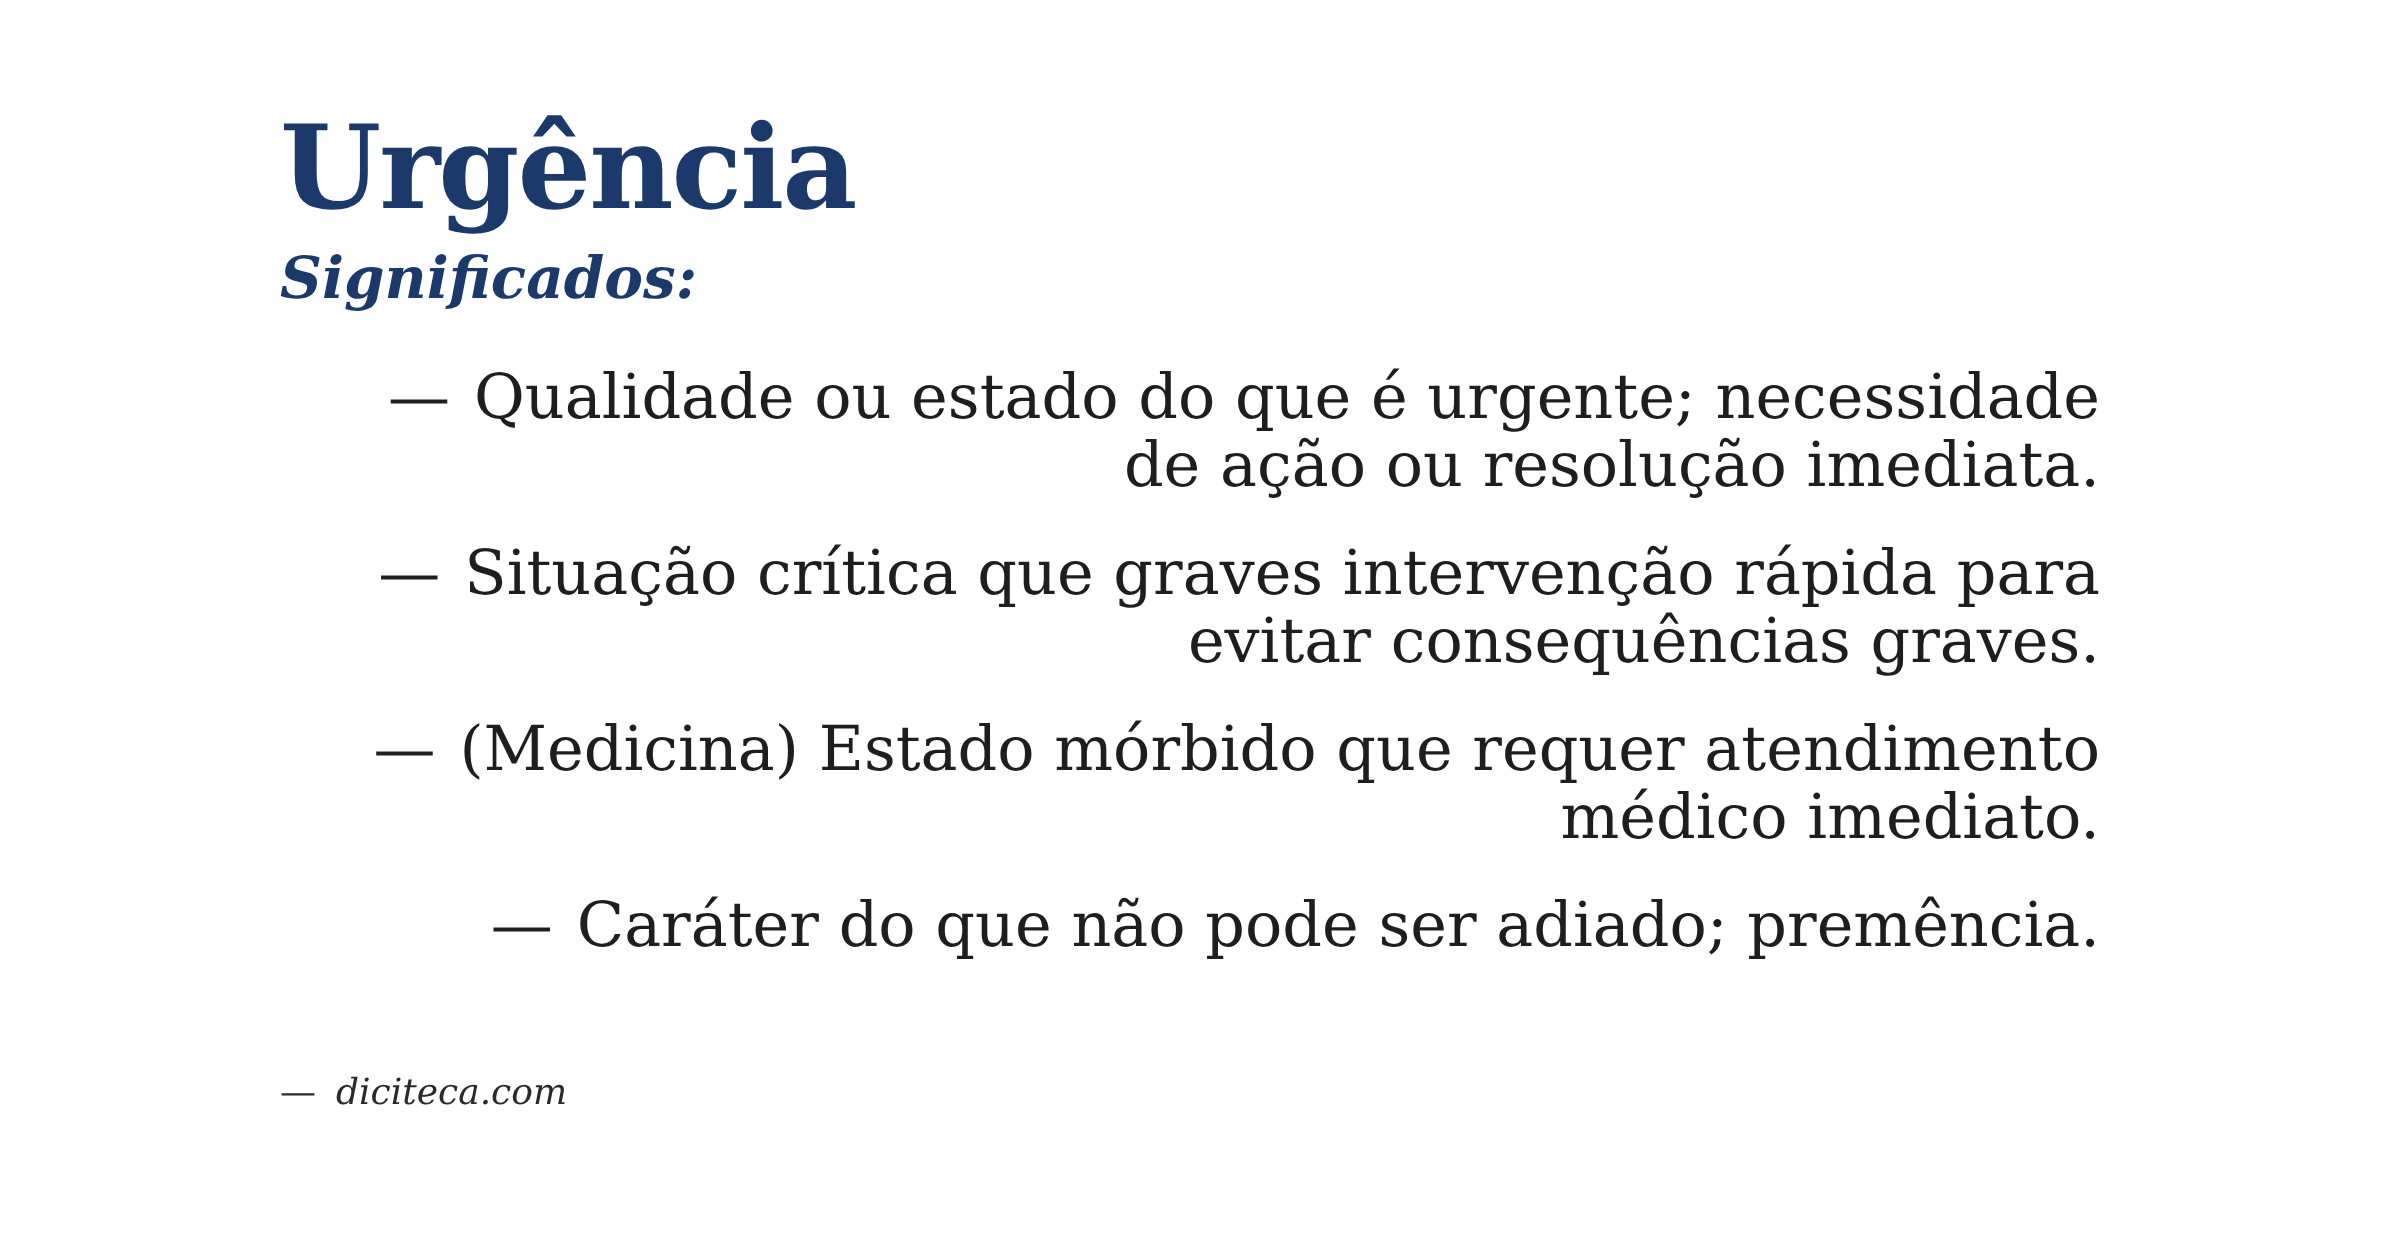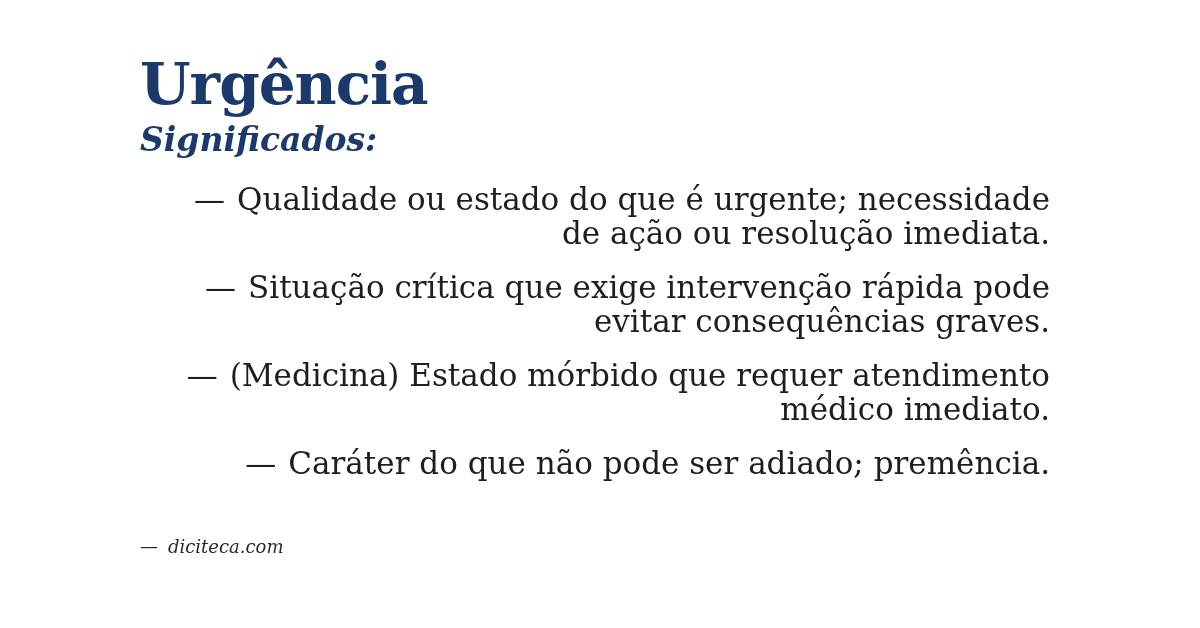--- a/index.html
+++ b/index.html
@@ -27,21 +27,21 @@
     font-size: 58px;
     line-height: 60px;
     color: #1b3a6b;
     letter-spacing: -1px;
   }
   .meanings-label {
     margin: 10px 0 0 0;
     font-family: "DejaVu Serif", serif;
     font-weight: 700;
     font-style: italic;
-    font-size: 33px;
+    font-size: 29px;
     line-height: 31px;
     color: #1b3a6b;
   }
   .definitions {
     margin-top: 27px;
     max-width: 910px;
   }
   .definition {
     margin: 0 0 20px 0;
     font-family: "DejaVu Serif", serif;
@@ -73,21 +73,21 @@
 <div class="card">
 
   <h1 class="word-title">Urgência</h1>
 
   <p class="meanings-label">Significados:</p>
 
   <div class="definitions">
 
     <p class="definition"><span class="dash">—</span><span>Qualidade ou estado do que é urgente; necessidade de ação ou resolução imediata.</span></p>
 
-    <p class="definition"><span class="dash">—</span><span>Situação crítica que exige intervenção rápida pode evitar consequências graves.</span></p>
+    <p class="definition"><span class="dash">—</span><span>Situação crítica que graves intervenção rápida para evitar consequências graves.</span></p>
 
     <p class="definition"><span class="dash">—</span><span>(Medicina) Estado mórbido que requer atendimento médico imediato.</span></p>
 
     <p class="definition"><span class="dash">—</span><span>Caráter do que não pode ser adiado; premência.</span></p>
 
   </div>
 
   <p class="source-line"><span class="dash">—</span><span>diciteca.com</span></p>
 
 </div>

